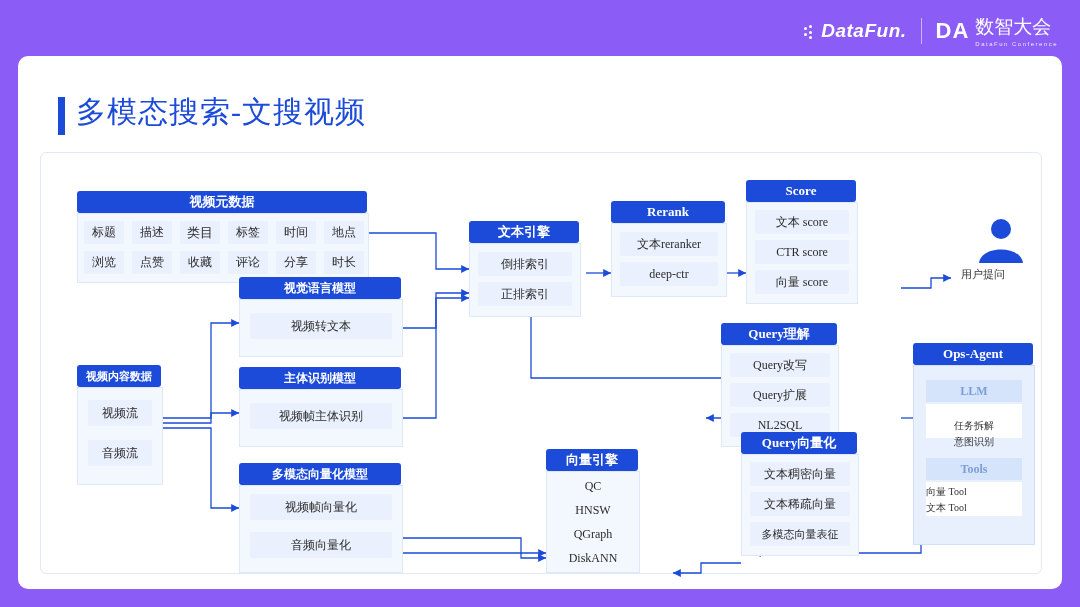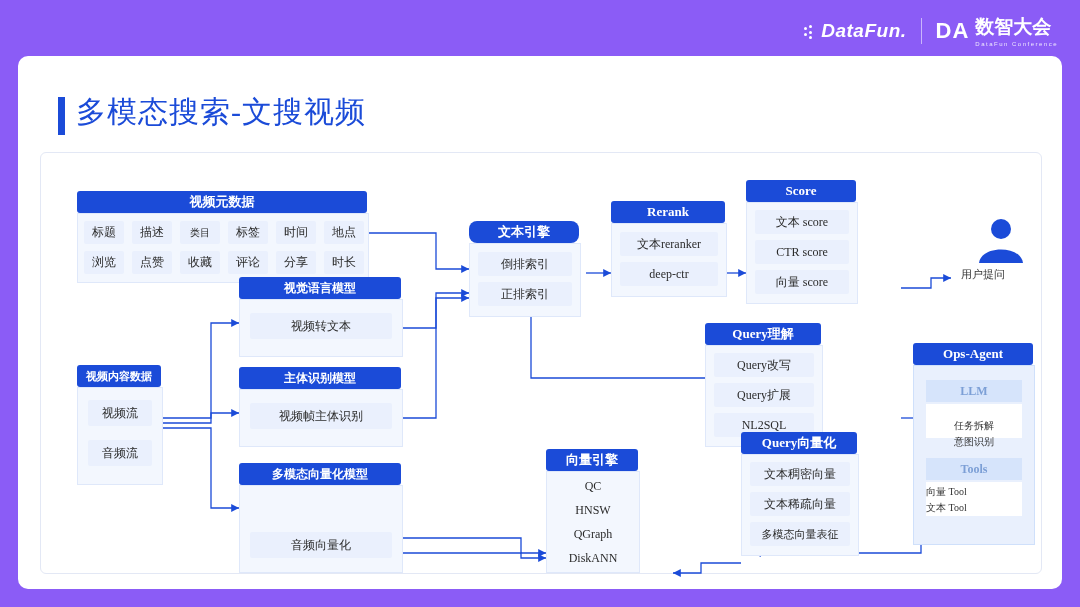--- a/index.html
+++ b/index.html
@@ -6,21 +6,21 @@
   body{width:1080px;height:607px;background:#1b4bd8;font-family:"Liberation Sans","DejaVu Sans",sans-serif;overflow:hidden;}
   .page{position:absolute;left:0;top:0;width:1080px;height:607px;background:#8b5cf6;}
   .header{position:absolute;left:0;top:0;width:1080px;height:60px;}
   .brand{position:absolute;right:22px;top:14px;display:flex;align-items:center;gap:14px;color:#fff;}
   .brand .logo1{font-size:19px;font-weight:bold;letter-spacing:.5px;font-style:italic;}
   .brand .dots{display:inline-block;width:14px;height:14px;margin-right:3px;position:relative;vertical-align:middle;}
   .brand .dots i{position:absolute;width:3px;height:3px;background:#fff;border-radius:50%;}
   .brand .sep{width:1px;height:26px;background:rgba(255,255,255,.55);}
   .brand .logo2{display:flex;align-items:center;gap:6px;}
   .brand .da{font-size:22px;font-weight:bold;letter-spacing:1px;}
-  .brand .cn{font-size:19px;font-weight:bold;margin-top:7px;}
+  .brand .cn{font-size:19px;font-weight:normal;margin-top:7px;}
   .brand .cnsub{font-size:6px;letter-spacing:1.5px;opacity:.85;display:block;line-height:8px;}
   .card{position:absolute;left:18px;top:56px;width:1044px;height:533px;background:#fff;border-radius:10px;font-family:Liberation Serif, serif;}
   .title-bar{position:absolute;left:40px;top:41px;width:7px;height:38px;background:#1b4bd8;}
   .title{position:absolute;left:58px;top:36px;font-size:30px;color:#1b4bd8;font-weight:normal;letter-spacing:1px;}
   .canvas{position:absolute;left:22px;top:96px;width:1000px;height:420px;border:1px solid #e3e8f5;border-radius:6px;background:#fff;}
 
   .box{position:absolute;box-sizing:border-box;}
   .hdr{background:#1b4bd8;color:#fff;text-align:center;font-weight:bold;border-radius:3px;display:flex;align-items:center;justify-content:center;}
   .cell{background:#eaf0fd;color:#2b2b2b;text-align:center;display:flex;align-items:center;justify-content:center;border-radius:2px;}
   .panel{background:#f3f7fe;border:1px solid #dfe8fa;}
@@ -81,21 +81,21 @@
           <path d="M700,410 L660,410 L660,420 L632,420"></path>
           <path d="M490,145 L490,225 L700,225"></path>
         </g>
       </svg>
 
       <div class="box" style="left:36px;top:20px;width:290px;height:90px;margin-top:18px;">
         <div class="hdr" style="position:absolute;left:0;top:0;width:290px;height:22px;font-size:13px;">视频元数据</div>
         <div class="panel" style="position:absolute;left:0;top:22px;width:290px;height:68px;">
           <div class="cell" style="position:absolute;left:6px;top:7px;width:40px;height:23px;font-size:12px;">标题</div>
           <div class="cell" style="position:absolute;left:54px;top:7px;width:40px;height:23px;font-size:12px;">描述</div>
-          <div class="cell" style="position:absolute;left:102px;top:7px;width:40px;height:23px;font-size:10px;">类目</div>
+          <div class="cell" style="position:absolute;left:102px;top:7px;width:40px;height:23px;font-size:13px;">类目</div>
           <div class="cell" style="position:absolute;left:150px;top:7px;width:40px;height:23px;font-size:12px;">标签</div>
           <div class="cell" style="position:absolute;left:198px;top:7px;width:40px;height:23px;font-size:12px;">时间</div>
           <div class="cell" style="position:absolute;left:246px;top:7px;width:40px;height:23px;font-size:12px;">地点</div>
 
           <div class="cell" style="position:absolute;left:6px;top:37px;width:40px;height:23px;font-size:12px;">浏览</div>
           <div class="cell" style="position:absolute;left:54px;top:37px;width:40px;height:23px;font-size:12px;">点赞</div>
           <div class="cell" style="position:absolute;left:102px;top:37px;width:40px;height:23px;font-size:12px;">收藏</div>
           <div class="cell" style="position:absolute;left:150px;top:37px;width:40px;height:23px;font-size:12px;">评论</div>
           <div class="cell" style="position:absolute;left:198px;top:37px;width:40px;height:23px;font-size:12px;">分享</div>
           <div class="cell" style="position:absolute;left:246px;top:37px;width:40px;height:23px;font-size:12px;">时长</div>
@@ -120,26 +120,27 @@
       <div class="box" style="left:198px;top:214px;width:162px;height:78px;">
         <div class="hdr" style="position:absolute;left:0;top:0;width:162px;height:22px;font-size:12px;">主体识别模型</div>
         <div class="panel" style="position:absolute;left:0;top:22px;width:162px;height:56px;">
           <div class="cell" style="position:absolute;left:10px;top:13px;width:142px;height:26px;font-size:12px;">视频帧主体识别</div>
         </div>
       </div>
 
       <div class="box" style="left:198px;top:310px;width:162px;height:108px;">
         <div class="hdr" style="position:absolute;left:0;top:0;width:162px;height:22px;font-size:12px;">多模态向量化模型</div>
         <div class="panel" style="position:absolute;left:0;top:22px;width:162px;height:86px;">
+          <div class="cell" style="position:absolute;left:10px;top:8px;width:142px;height:26px;font-size:12px;">视频帧向量化</div>
           <div class="cell" style="position:absolute;left:10px;top:46px;width:142px;height:26px;font-size:12px;">音频向量化</div>
         </div>
       </div>
 
       <div class="box" style="left:428px;top:68px;width:110px;height:94px;">
-        <div class="hdr" style="position:absolute;left:0;top:0;width:110px;height:22px;font-size:13px;border-radius:8px;">文本引擎</div>
+        <div class="hdr" style="position:absolute;left:0;top:0;width:110px;height:22px;font-size:13px;">文本引擎</div>
         <div class="panel" style="position:absolute;left:0;top:22px;width:110px;height:72px;">
           <div class="cell" style="position:absolute;left:8px;top:8px;width:94px;height:24px;font-size:12px;">倒排索引</div>
           <div class="cell" style="position:absolute;left:8px;top:38px;width:94px;height:24px;font-size:12px;">正排索引</div>
         </div>
       </div>
 
       <div class="box" style="left:570px;top:48px;width:114px;height:94px;">
         <div class="hdr" style="position:absolute;left:0;top:0;width:114px;height:22px;font-size:13px;">Rerank</div>
         <div class="panel" style="position:absolute;left:0;top:22px;width:114px;height:72px;">
           <div class="cell" style="position:absolute;left:8px;top:8px;width:98px;height:24px;font-size:12px;">文本reranker</div>
@@ -157,21 +158,21 @@
       </div>
 
       <div class="person" style="left:920px;top:64px;width:80px;height:70px;">
         <svg width="60" height="48" style="display:block;margin:0 auto;">
           <circle cx="30" cy="12" r="10" fill="#1b4bd8"></circle>
           <path d="M8,46 C10,28 50,28 52,46 Z" fill="#1b4bd8"></path>
         </svg>
         <div style="text-align:left;font-size:11px;color:#333;margin-top:2px;">用户提问</div>
       </div>
 
-      <div class="box" style="left:664px;top:170px;width:119px;height:122px;">
+      <div class="box" style="left:680px;top:170px;width:119px;height:122px;">
         <div class="hdr" style="position:absolute;left:0;top:0;width:116px;height:22px;font-size:13px;">Query理解</div>
         <div class="panel" style="position:absolute;left:0;top:22px;width:116px;height:100px;">
           <div class="cell" style="position:absolute;left:8px;top:7px;width:100px;height:24px;font-size:12px;">Query改写</div>
           <div class="cell" style="position:absolute;left:8px;top:37px;width:100px;height:24px;font-size:12px;">Query扩展</div>
           <div class="cell" style="position:absolute;left:8px;top:67px;width:100px;height:24px;font-size:12px;">NL2SQL</div>
         </div>
       </div>
 
       <div class="box" style="left:700px;top:279px;width:116px;height:122px;">
         <div class="hdr" style="position:absolute;left:0;top:0;width:116px;height:22px;font-size:13px;">Query向量化</div>

